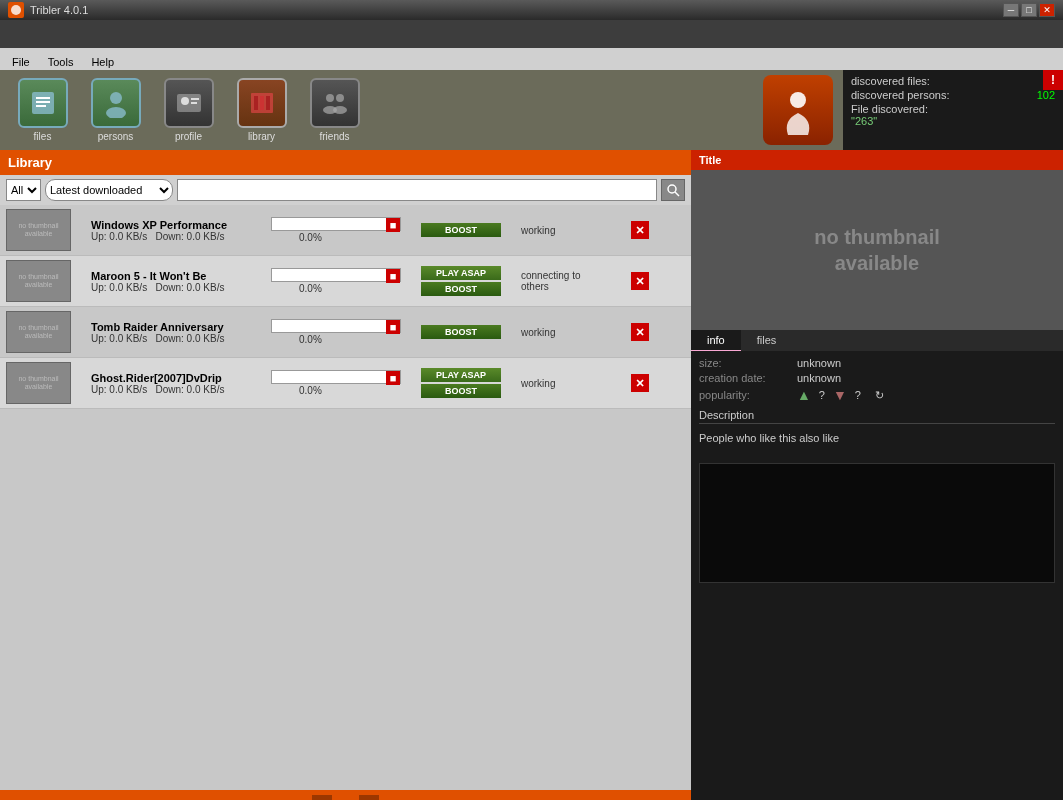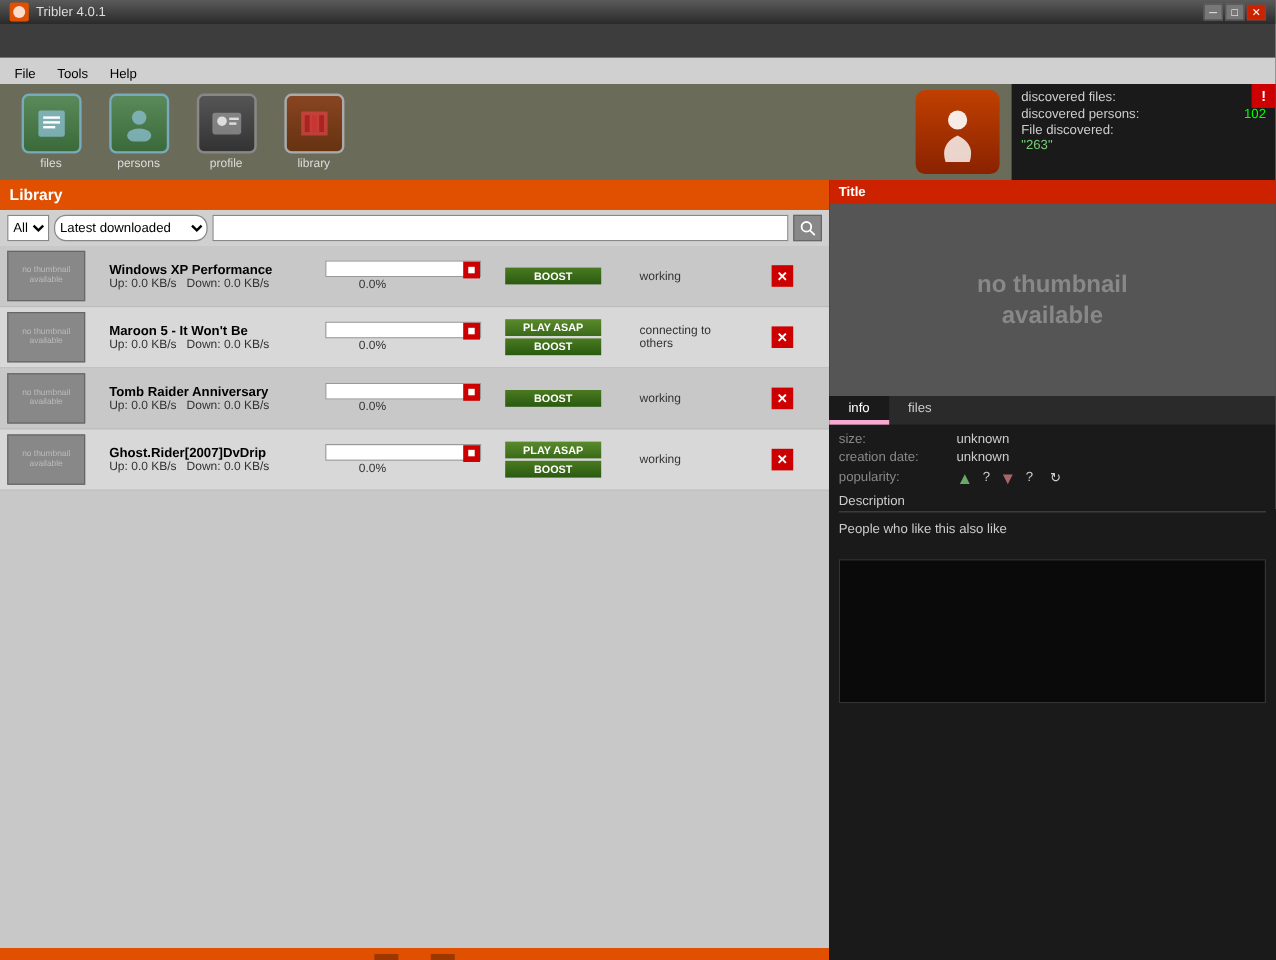--- a/index.html
+++ b/index.html
@@ -60,38 +60,38 @@
     .item-name { font-weight: bold; font-size: 11px; color: #000; }
     .item-speed { font-size: 10px; color: #333; }
     .progress-area { width: 130px; flex-shrink: 0; }
     .progress-bar-container { height: 14px; background: #fff; border: 1px solid #999; position: relative; display: flex; align-items: center; }
     .progress-bar-fill { height: 100%; background: #0066cc; }
     .progress-stop { position: absolute; right: 0; top: 0; width: 14px; height: 14px; background: #cc0000; display: flex; align-items: center; justify-content: center; }
     .progress-pct { font-size: 10px; color: #333; margin-top: 1px; margin-left: 28px; }
     .action-btns { display: flex; flex-direction: column; gap: 2px; width: 80px; flex-shrink: 0; }
     .btn-play { background: linear-gradient(to bottom, #5a8a2a, #3a6a1a); color: #fff; font-size: 9px; font-weight: bold; padding: 2px 4px; border: none; cursor: pointer; text-align: center; }
     .btn-boost { background: linear-gradient(to bottom, #4a7a20, #2a5a10); color: #fff; font-size: 9px; font-weight: bold; padding: 2px 4px; border: none; cursor: pointer; text-align: center; }
-    .item-status { width: 90px; font-size: 10px; color: #333; flex-shrink: 0; margin-left: 12px; }
+    .item-status { width: 90px; font-size: 10px; color: #333; flex-shrink: 0; }
     .delete-btn { width: 18px; height: 18px; background: #cc0000; color: #fff; font-size: 11px; font-weight: bold; display: flex; align-items: center; justify-content: center; cursor: pointer; flex-shrink: 0; }
 
     
     .pagination { height: 30px; background: #e05000; display: flex; align-items: center; justify-content: center; gap: 10px; }
     .page-btn { width: 20px; height: 20px; background: rgba(0,0,0,0.3); color: #fff; display: flex; align-items: center; justify-content: center; cursor: pointer; font-size: 12px; }
     .page-num { color: #fff; font-size: 12px; }
 
     
     #right-panel { width: 372px; background: #1a1a1a; display: flex; flex-direction: column; }
     .title-bar-rp { background: #cc2200; padding: 4px 8px; font-size: 11px; color: #fff; font-weight: bold; }
     .thumbnail-area { background: #555; height: 160px; display: flex; align-items: center; justify-content: center; flex-direction: column; }
     .no-thumb-text { color: #888; font-size: 20px; font-weight: bold; text-align: center; line-height: 1.3; }
     
     
     .info-tabs { display: flex; background: #2a2a2a; }
     .info-tab { padding: 4px 16px; font-size: 11px; cursor: pointer; color: #ccc; }
-    .info-tab.active { background: #1a1a1a; color: #fff; border-bottom: 4px solid #f9a8d4; }
+    .info-tab.active { background: #1a1a1a; color: #fff; border-bottom: 1px solid #f9a8d4; }
     
     
     .info-content { padding: 6px 8px; background: #1a1a1a; flex: 1; }
     .info-row { display: flex; gap: 8px; margin-bottom: 3px; }
     .info-label { color: #888; width: 90px; font-size: 11px; }
     .info-value { color: #ccc; font-size: 11px; }
     .popularity-row { display: flex; gap: 8px; align-items: center; margin-bottom: 3px; }
     .pop-icon { font-size: 14px; }
     
     .desc-header { color: #ccc; font-size: 11px; margin: 6px 0 2px; border-bottom: 1px solid #444; padding-bottom: 2px; }
@@ -163,20 +163,31 @@
   <div class="tool-btn">
     <div class="tool-icon library">
       <svg width="30" height="30" viewBox="0 0 30 30">
         <rect x="4" y="5" width="22" height="20" rx="1" fill="#d44" opacity="0.7"></rect>
         <rect x="7" y="8" width="4" height="14" fill="#a22"></rect>
         <rect x="13" y="8" width="4" height="14" fill="#c33"></rect>
         <rect x="19" y="8" width="4" height="14" fill="#a22"></rect>
       </svg>
     </div>
     <span class="tool-label">library</span>
+  </div>
+  <div class="tool-btn">
+    <div class="tool-icon friends">
+      <svg width="30" height="30" viewBox="0 0 30 30">
+        <circle cx="10" cy="10" r="4" fill="#aaa" opacity="0.7"></circle>
+        <circle cx="20" cy="10" r="4" fill="#aaa" opacity="0.7"></circle>
+        <ellipse cx="10" cy="22" rx="7" ry="4" fill="#aaa" opacity="0.7"></ellipse>
+        <ellipse cx="20" cy="22" rx="7" ry="4" fill="#aaa" opacity="0.7"></ellipse>
+      </svg>
+    </div>
+    <span class="tool-label">friends</span>
   </div>
 
   <div class="tribler-logo">
     <svg width="50" height="50" viewBox="0 0 50 50">
       <circle cx="25" cy="15" r="8" fill="#fff" opacity="0.9"></circle>
       <path d="M15 50 Q10 35 25 28 Q40 35 35 50 Z" fill="#fff" opacity="0.8"></path>
     </svg>
   </div>
 
   <div class="stats-panel">

